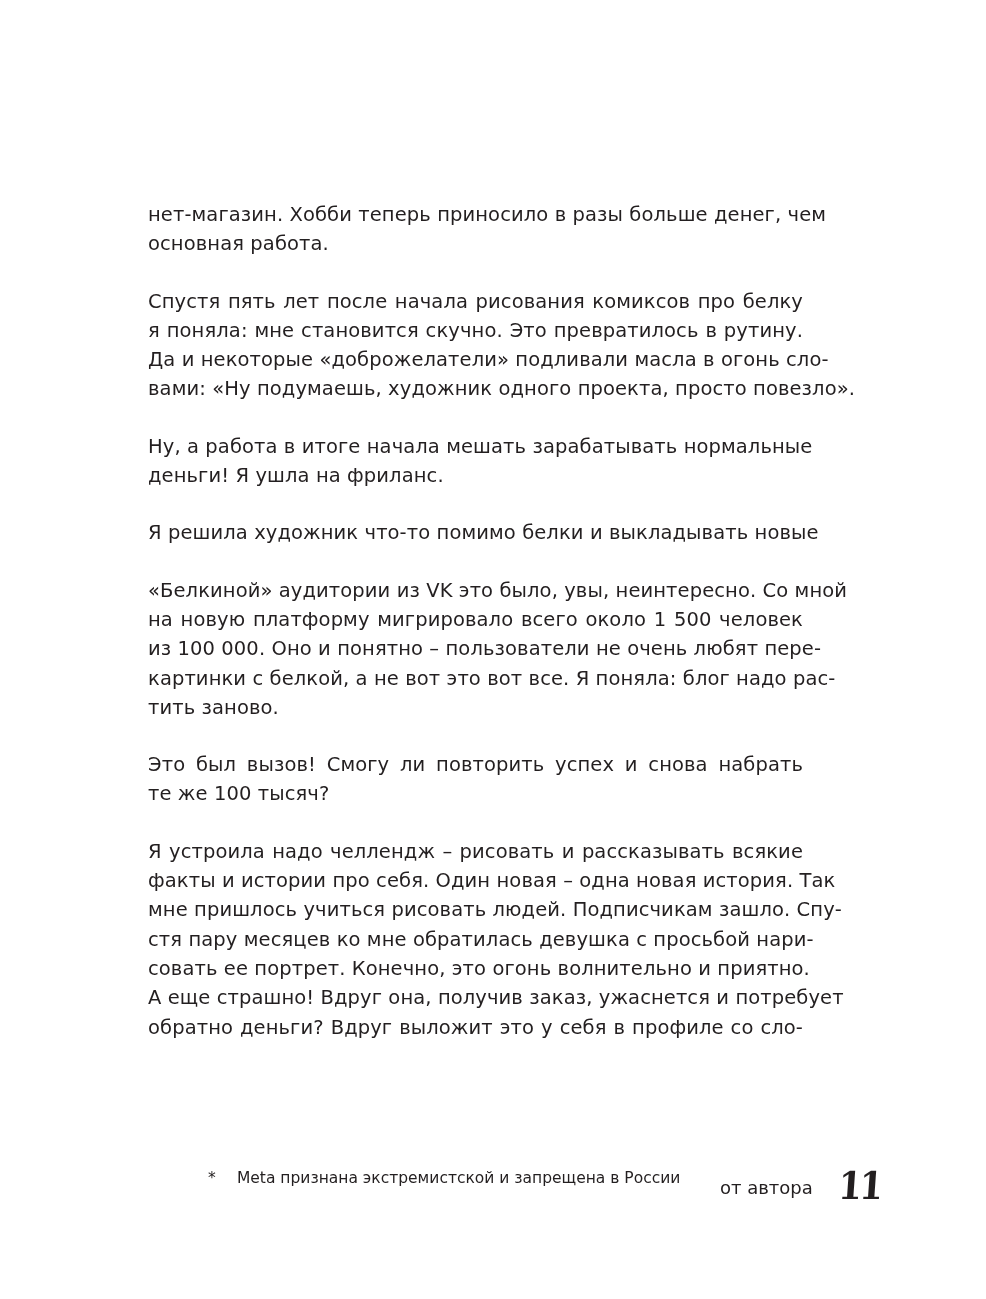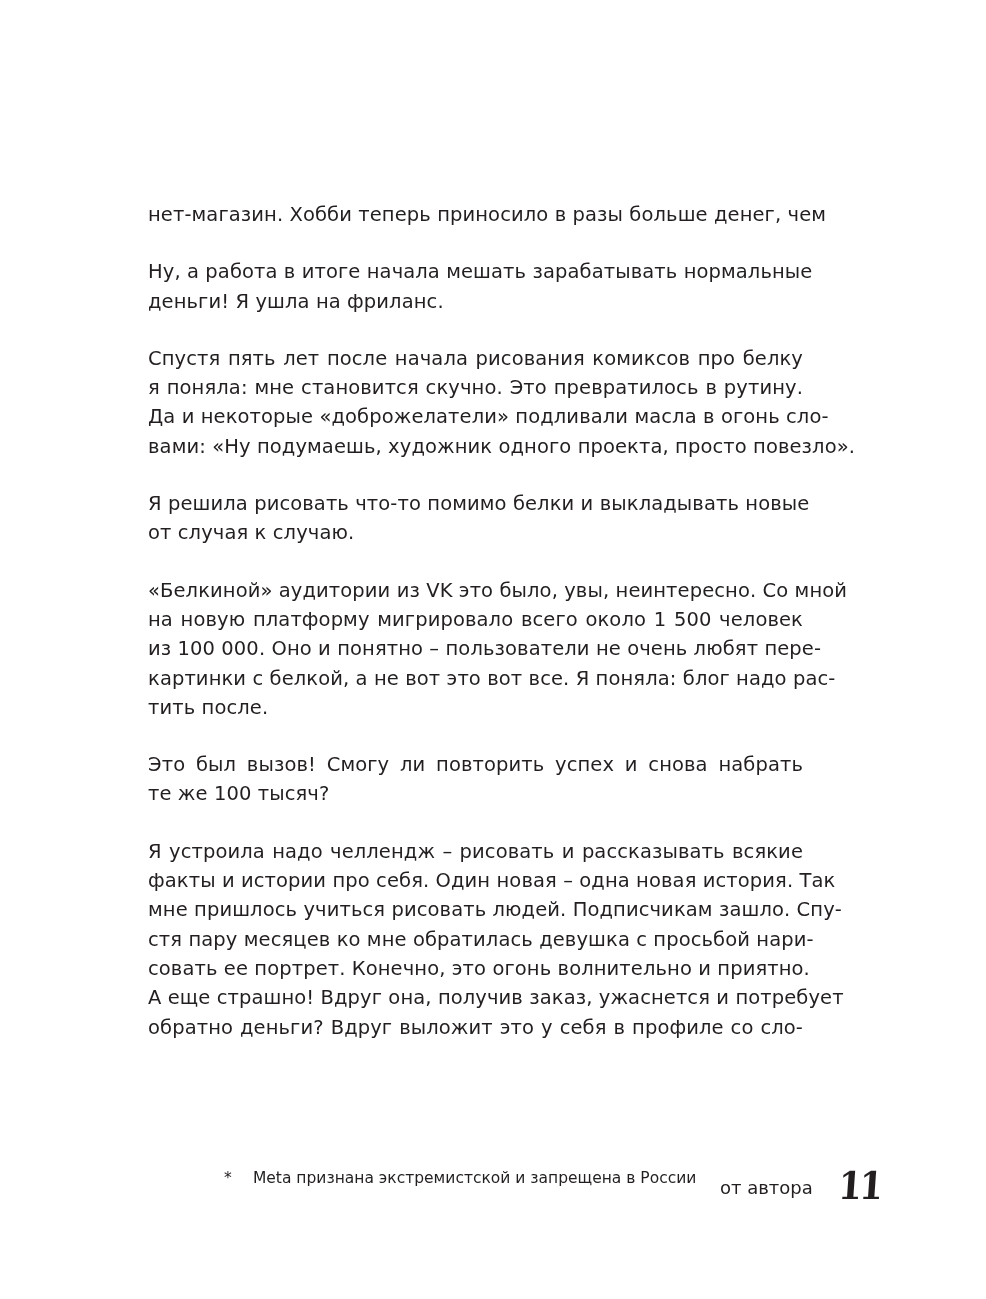--- a/index.html
+++ b/index.html
@@ -4,54 +4,54 @@
 <style>
   html, body { margin: 0; padding: 0; background: #ffffff; }
   body { width: 986px; height: 1299px; position: relative; overflow: hidden;
          font-family: "DejaVu Sans", sans-serif; color: #231f20; }
   .page { position: absolute; left: 0; top: 0; width: 986px; height: 1299px; }
   .text-block { position: absolute; left: 148px; width: 655px; top: 200px; }
   .para { margin: 0 0 28px 0; font-size: 19.5px; line-height: 29.3px;
           text-align: justify; text-align-last: left; letter-spacing: 0.1px; }
   .line { display: block; white-space: nowrap; text-align: justify; text-align-last: justify; }
   .line.last { text-align-last: left; }
-  .footnote { position: absolute; left: 224px; top: 1169px; font-size: 15.5px; color: #231f20; }
+  .footnote { position: absolute; left: 208px; top: 1169px; font-size: 15.5px; color: #231f20; }
   .footnote .star { display: inline-block; width: 24px; }
   .running-head { position: absolute; left: 720px; top: 1177px; font-size: 18px; }
   .page-number { position: absolute; left: 836px; top: 1163px; font-size: 38px; font-weight: bold;
                  font-family: "DejaVu Serif", serif; letter-spacing: -3px; transform: skewX(-4deg) scaleX(0.9); }
 </style>
 </head>
 <body>
 
 <div class="page">
   <div class="text-block">
     <p class="para">
       <span class="line">нет-магазин. Хобби теперь приносило в разы больше денег, чем</span>
-    </p>
-    <p class="para">
-      <span class="line">Ну, а работа в итоге начала мешать зарабатывать нормальные</span>
-      <span class="line last">деньги! Я ушла на фриланс.</span>
+      <span class="line last">основная работа.</span>
     </p>
     <p class="para">
       <span class="line">Спустя пять лет после начала рисования комиксов про белку</span>
       <span class="line">я поняла: мне становится скучно. Это превратилось в рутину.</span>
       <span class="line">Да и некоторые «доброжелатели» подливали масла в огонь сло-</span>
       <span class="line">вами: «Ну подумаешь, художник одного проекта, просто повезло».</span>
     </p>
     <p class="para">
-      <span class="line">Я решила рисовать что-то помимо белки и выкладывать новые</span>
-      <span class="line last">от случая к случаю.</span>
+      <span class="line">Ну, а работа в итоге начала мешать зарабатывать нормальные</span>
+      <span class="line last">деньги! Я ушла на фриланс.</span>
+    </p>
+    <p class="para">
+      <span class="line">Я решила художник что-то помимо белки и выкладывать новые</span>
     </p>
     <p class="para">
       <span class="line">«Белкиной» аудитории из VK это было, увы, неинтересно. Со мной</span>
       <span class="line">на новую платформу мигрировало всего около 1 500 человек</span>
       <span class="line">из 100 000. Оно и понятно – пользователи не очень любят пере-</span>
       <span class="line">картинки с белкой, а не вот это вот все. Я поняла: блог надо рас-</span>
-      <span class="line last">тить после.</span>
+      <span class="line last">тить заново.</span>
     </p>
     <p class="para">
       <span class="line">Это был вызов! Смогу ли повторить успех и снова набрать</span>
       <span class="line last">те же 100 тысяч?</span>
     </p>
     <p class="para">
       <span class="line">Я устроила надо челлендж – рисовать и рассказывать всякие</span>
       <span class="line">факты и истории про себя. Один новая – одна новая история. Так</span>
       <span class="line">мне пришлось учиться рисовать людей. Подписчикам зашло. Спу-</span>
       <span class="line">стя пару месяцев ко мне обратилась девушка с просьбой нари-</span>

